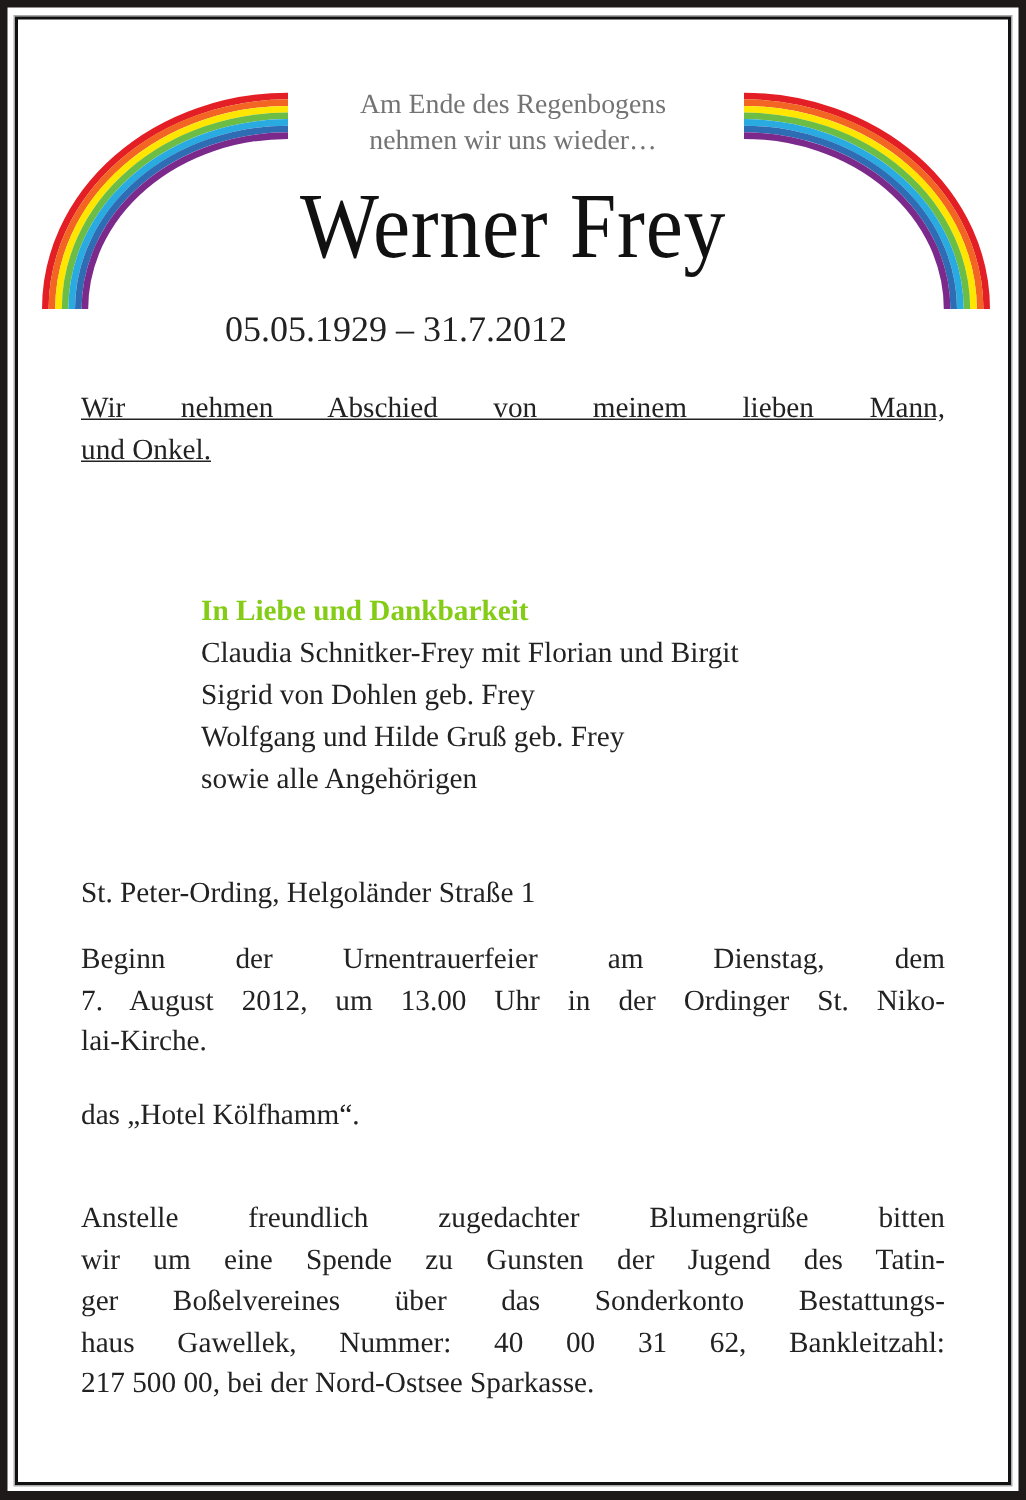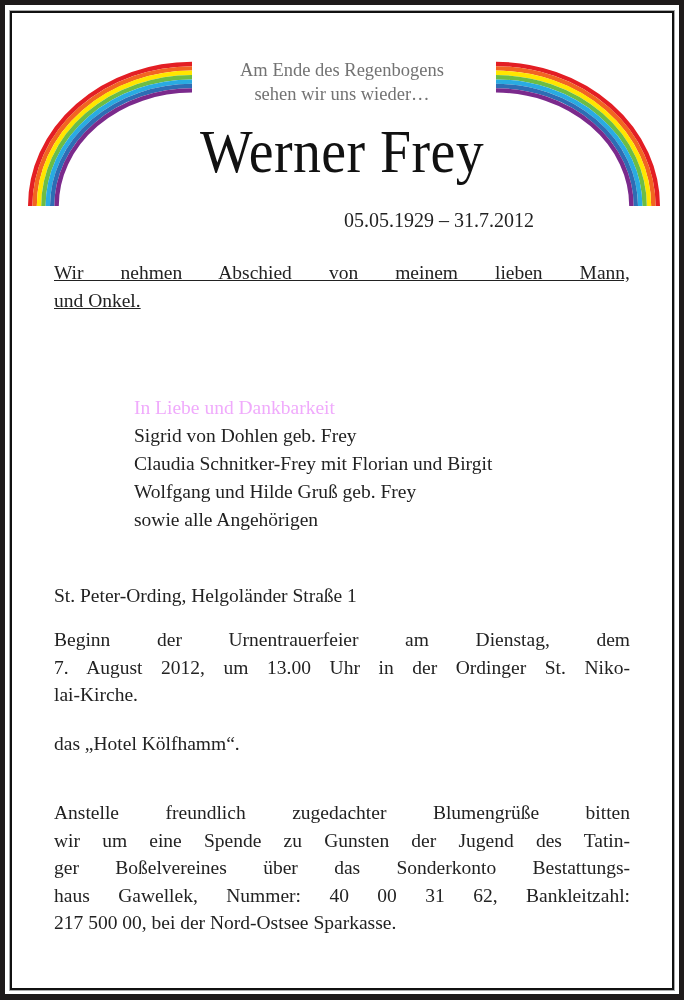--- a/index.html
+++ b/index.html
@@ -30,34 +30,34 @@
   }
   .name {
     position: absolute; left: 150px; width: 384px; top: 113px;
     text-align: center; font-size: 62px; line-height: 76px; color: #111;
     letter-spacing: 0.5px;
     transform: scaleX(0.9);
     transform-origin: center;
   }
   .dates {
     position: absolute; left: 150px; width: 384px; top: 207px;
-    text-align: right; font-size: 20px; line-height: 26px; color: #222;
+    text-align: left; font-size: 24px; line-height: 26px; color: #222;
   }
   .para {
     position: absolute; left: 54px; width: 576px;
     font-size: 19.5px; line-height: 27.5px; text-align: justify;
     color: #222;
   }
   .para .line { display: block; text-align: justify; text-align-last: justify; }
   .para .line.last { text-align-last: left; }
   .signers {
     position: absolute; left: 134px; top: 394px; width: 500px;
     font-size: 19.5px; line-height: 28px; color: #222;
   }
-  .signers .heading { font-weight: normal; color: #f0abfc; }
+  .signers .heading { font-weight: bold; color: #84cc16; }
 </style>
 </head>
 <body>
 
 <div class="sheet"></div>
 <div class="frame"></div>
 
 <svg class="rainbow rainbow-left" width="170" height="150" viewBox="0 0 170 150">
   <g fill="none" stroke-width="4.4">
     <path d="M 4.2 148 A 162 142 0 0 1 166 6" stroke="#e31e24"></path>
@@ -77,35 +77,35 @@
     <path d="M 13 148 A 153.2 133.2 0 0 1 166 14.8" stroke="#ffe600"></path>
     <path d="M 17.4 148 A 148.8 128.8 0 0 1 166 19.2" stroke="#6cbd45"></path>
     <path d="M 21.8 148 A 144.4 124.4 0 0 1 166 23.6" stroke="#29abe2"></path>
     <path d="M 26.2 148 A 140 120 0 0 1 166 28" stroke="#2e6db4"></path>
     <path d="M 30.6 148 A 135.6 115.6 0 0 1 166 32.4" stroke="#7b2a8c"></path>
   </g>
 </svg>
 
 <div class="motto">
   <div>Am Ende des Regenbogens</div>
-  <div>sehen wir uns wieder…</div>
+  <div>nehmen wir uns wieder…</div>
 </div>
 
 <div class="name">Werner Frey</div>
 <div class="dates">05.05.1929 – 31.7.2012</div>
 
 <div class="para" style="top:259px;text-decoration:underline;">
   <span class="line">Wir nehmen Abschied von meinem lieben Mann,</span>
   <span class="line last">und Onkel.</span>
 </div>
 
 <div class="signers">
   <div class="heading">In Liebe und Dankbarkeit</div>
+  <div>Claudia Schnitker-Frey mit Florian und Birgit</div>
   <div>Sigrid von Dohlen geb. Frey</div>
-  <div>Claudia Schnitker-Frey mit Florian und Birgit</div>
   <div>Wolfgang und Hilde Gruß geb. Frey</div>
   <div>sowie alle Angehörigen</div>
 </div>
 
 <div class="para" style="top:582px;">
   <span class="line last">St. Peter-Ording, Helgoländer Straße 1</span>
 </div>
 
 <div class="para" style="top:626px;">
   <span class="line">Beginn der Urnentrauerfeier am Dienstag, dem</span>

